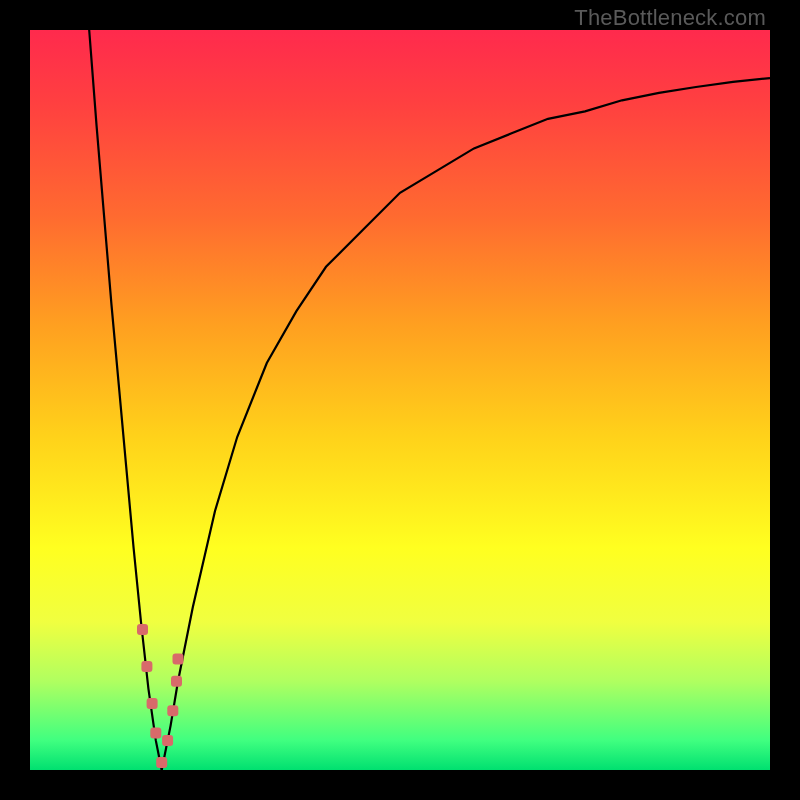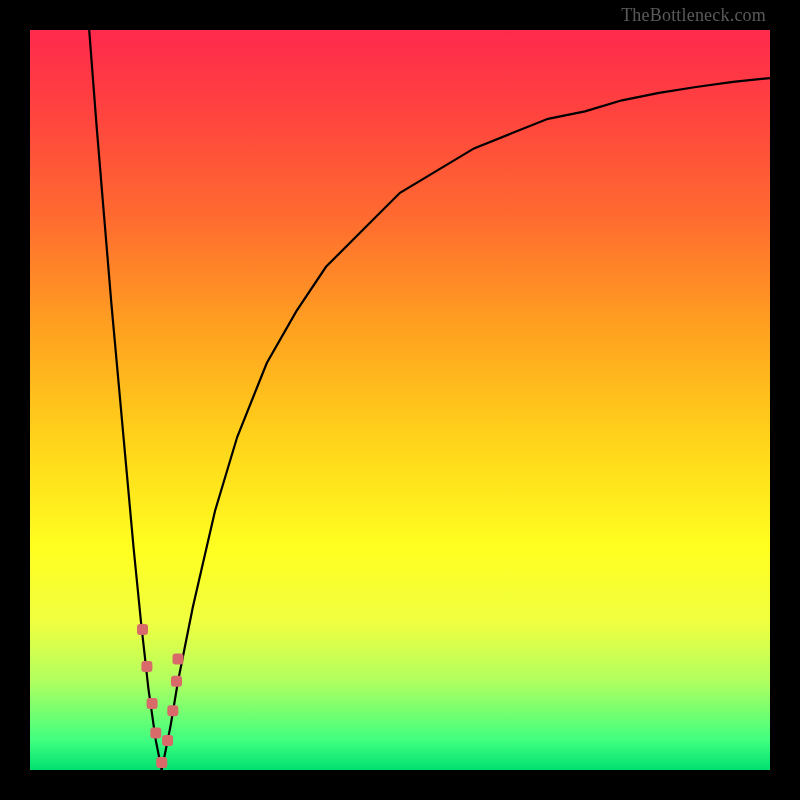--- a/index.html
+++ b/index.html
@@ -33,22 +33,22 @@
       #ffff20 70%,
       #f0ff40 80%,
       #b0ff60 88%,
       #40ff80 96%,
       #00e070 100%);
   }
   .watermark {
     position: absolute;
     top: 5px;
     right: 34px;
-    font-family: Liberation Serif, serif;
-    font-size: 18px;
+    font-family: Liberation Sans, sans-serif;
+    font-size: 22px;
     color: #5a5a5a;
     letter-spacing: 0.2px;
   }
   svg.curve {
     position: absolute;
     top: 0;
     left: 0;
     width: 740px;
     height: 740px;
     overflow: visible;

